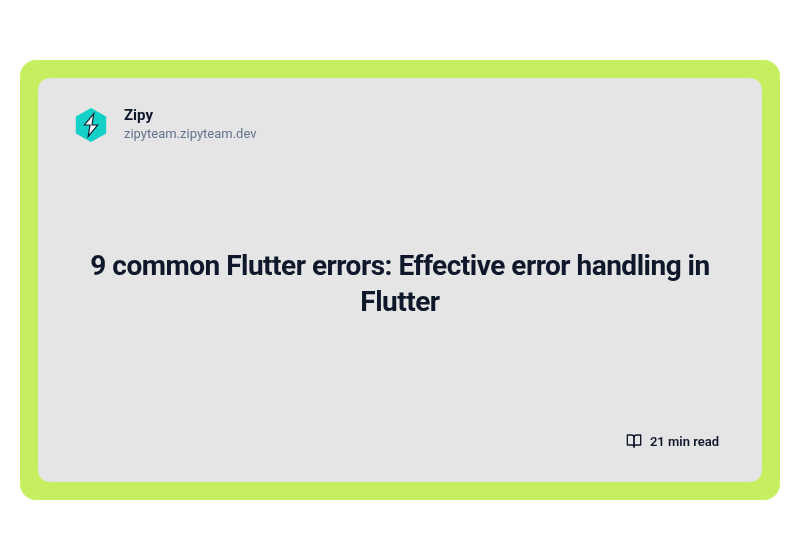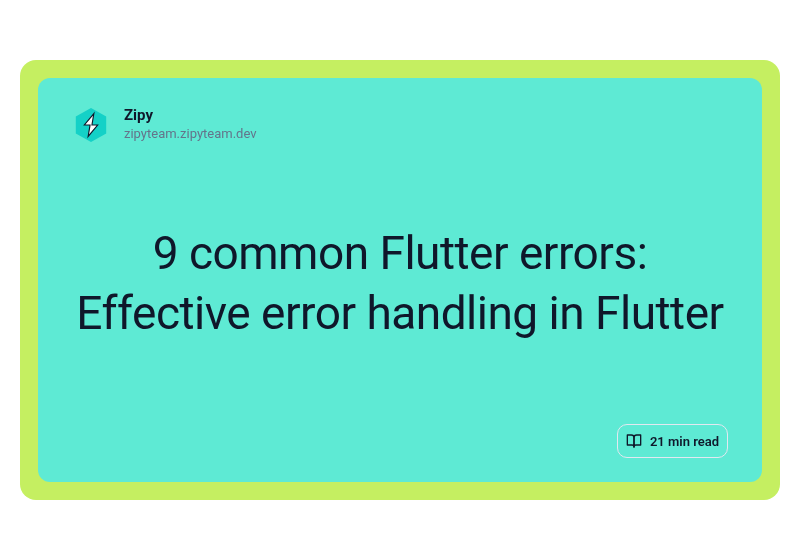--- a/index.html
+++ b/index.html
@@ -20,21 +20,21 @@
       width: 760px;
       height: 440px;
       background: #c5ef61;
       border-radius: 16px;
       padding: 18px;
       display: flex;
     }
     .card {
       width: 100%;
       height: 100%;
-      background: #5eead4;
+      background: #e5e5e5;
       border-radius: 12px;
       padding: 28px 34px 24px 34px;
       display: flex;
       flex-direction: column;
       position: relative;
     }
     .header {
       display: flex;
       align-items: flex-start;
       gap: 14px;
@@ -60,22 +60,22 @@
       color: #64748b;
     }
     .title-container {
       flex: 1;
       display: flex;
       align-items: center;
       justify-content: center;
       padding: 10px 0;
     }
     .title {
-      font-size: 46px;
-      font-weight: 400;
+      font-size: 28px;
+      font-weight: 700;
       color: #0f172a;
       text-align: center;
       line-height: 1.3;
       letter-spacing: -0.5px;
     }
     .footer {
       display: flex;
       justify-content: flex-end;
     }
     .read-time {

